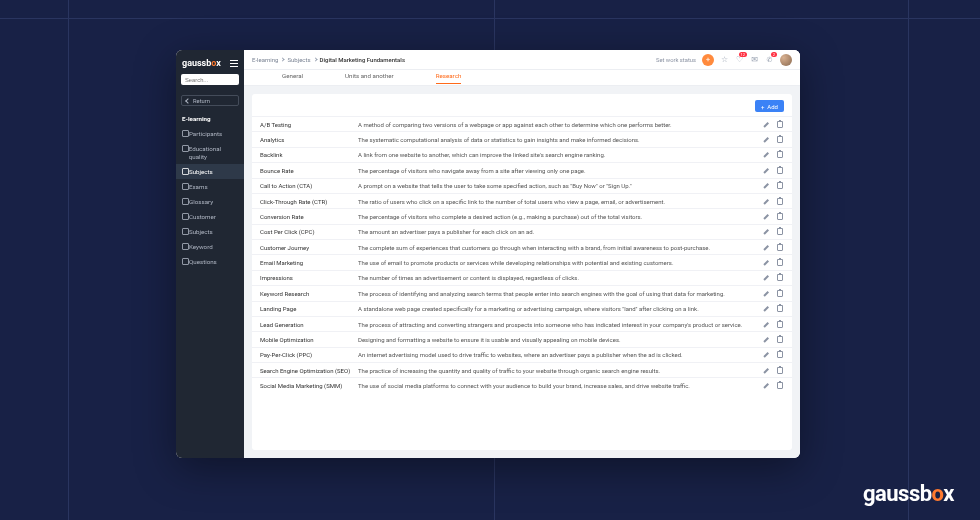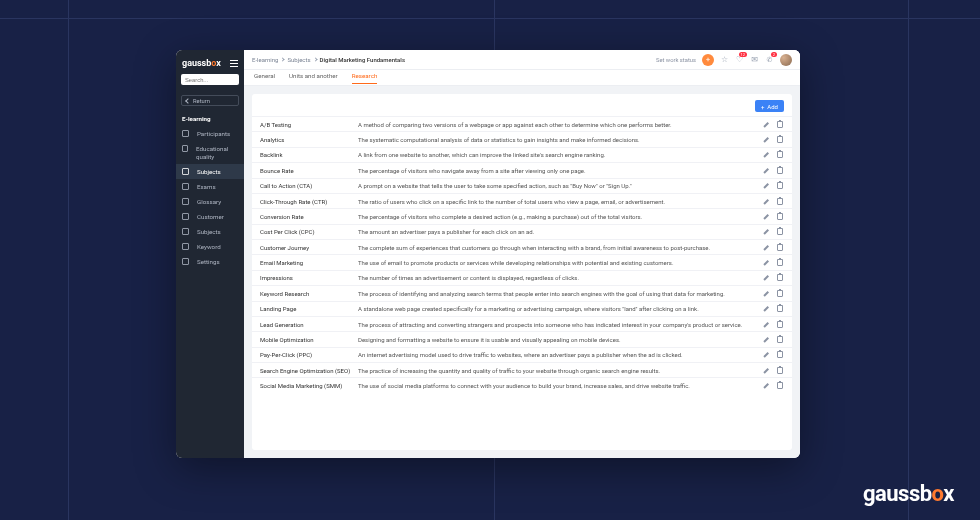--- a/index.html
+++ b/index.html
@@ -11,37 +11,37 @@
   .logo { padding: 8px 6px 6px; font-weight: 700; font-size: 9px; color: #fff; display: flex; align-items: center; justify-content: space-between; }
   .logo .x { color: #ff7a2f; }
   .burger { width: 8px; height: 7px; position: relative; }
   .burger::before, .burger::after, .burger span { content:""; position:absolute; left:0; right:0; height:1px; background:#fff; }
   .burger::before{top:0} .burger span{top:3px} .burger::after{top:6px}
   .search-wrap { padding: 0 5px 6px; }
   .search-input { width: 100%; height: 11px; border: none; border-radius: 2px; padding: 0 4px; font-size: 5.8px; background:#fff; color:#555; }
   .return-btn { margin: 4px 5px 6px; height: 11px; border: 1px solid #444c5a; border-radius: 2px; display: flex; align-items: center; padding: 0 4px; gap: 3px; font-size: 5.8px; cursor:pointer; }
   .chev-left { width: 4px; height: 4px; border-left: 1px solid #aeb5c2; border-bottom: 1px solid #aeb5c2; transform: rotate(45deg); }
   .nav-header { padding: 3px 6px; font-weight: 700; font-size: 6.2px; color: #fff; }
-  .nav-item { display: flex; align-items: flex-start; gap: 8px; padding: 3.5px 6px; cursor:pointer; }
+  .nav-item { display: flex; align-items: flex-start; gap: 0; padding: 3.5px 6px; cursor:pointer; }
   .nav-item.active { background: #2e3949; color:#fff; }
   .nav-icon { width: 7px; height: 7px; display:inline-block; border:1px solid currentColor; border-radius:1px; opacity:.8;}
   .main { flex: 1; background: #f1f3f6; display: flex; flex-direction: column; overflow:hidden; }
   .topbar { height: 20px; background: #fff; display: flex; align-items: center; padding: 0 8px; gap: 6px; font-size: 6px; border-bottom:1px solid #eceef2; }
   .breadcrumb { display: flex; align-items: center; gap: 3px; color: #7b8494; }
   .breadcrumb .cur { color: #333; font-weight:500; }
   .chev-r { width:3px; height:3px; border-right:1px solid #9aa3b2; border-top:1px solid #9aa3b2; transform:rotate(45deg);}
   .topbar-spacer { flex:1; }
   .status-txt { color:#8b93a3; font-size:5.8px; }
   .circle-btn { width: 12px; height: 12px; border-radius: 50%; background: #ff8a3d; color:#fff; display:flex; align-items:center; justify-content:center; font-size:8px; cursor:pointer; }
   .top-icon { width:9px; height:9px; position:relative; color:#9aa3b2; cursor:pointer; display:flex; align-items:center; justify-content:center;}
   .star { font-size:8px; }
   .badge { position:absolute; top:-3px; right:-3px; background:#ff3344; color:#fff; border-radius:6px; font-size:4px; padding:0 2px; line-height:5px;}
   .avatar { width:12px; height:12px; border-radius:50%; background: radial-gradient(circle at 30% 30%, #d8b090, #8a6a50); }
   .tabbar { background:#fff; height:16px; display:flex; align-items:center; padding: 0 10px; gap:14px; font-size:6.2px; color:#666; border-bottom:1px solid #eceef2;}
-  .tab { cursor:pointer; padding-bottom:3px; }
+  .tab { cursor:pointer; padding-bottom:3px;margin-left:28px; }
   .tab.active { color:#ff6a1a; border-bottom: 1.5px solid #ff6a1a; }
   .content { flex:1; padding: 8px; overflow:hidden; }
   .panel { background:#fff; border-radius:3px; padding: 6px 0 0; height:100%; display:flex; flex-direction:column; }
   .panel-head { display:flex; justify-content:flex-end; padding: 0 8px 4px; }
   .add-btn { background:#3b82f6; color:#fff; font-size:6px; padding:2.5px 6px; border-radius:2px; display:flex; align-items:center; gap:3px; cursor:pointer;}
   .rows { flex:1; overflow:hidden; }
   .row { display:flex; align-items:center; padding: 3.2px 8px; font-size:6px; border-top:1px solid #f0f1f5; }
   .row:first-child { border-top:1px solid #f0f1f5; }
   .term { width: 98px; color:#333; flex-shrink:0; }
   .def { flex:1; color:#555; white-space:nowrap; overflow:hidden; text-overflow:ellipsis; padding-right:6px;}
@@ -109,21 +109,21 @@
         <div class="nav-item">
           <span class="nav-icon"></span>
           <span>Subjects</span>
         </div>
         <div class="nav-item">
           <span class="nav-icon"></span>
           <span>Keyword</span>
         </div>
         <div class="nav-item">
           <span class="nav-icon"></span>
-          <span>Settings</span>
+          <span>Questions</span>
         </div>
       </div>
   </aside>
 
   <div class="main">
     <div class="topbar">
       <div class="breadcrumb" id="breadcrumb">
           <span>E-learning</span>
           <span class="chev-r"></span>
           <span>Subjects</span>

